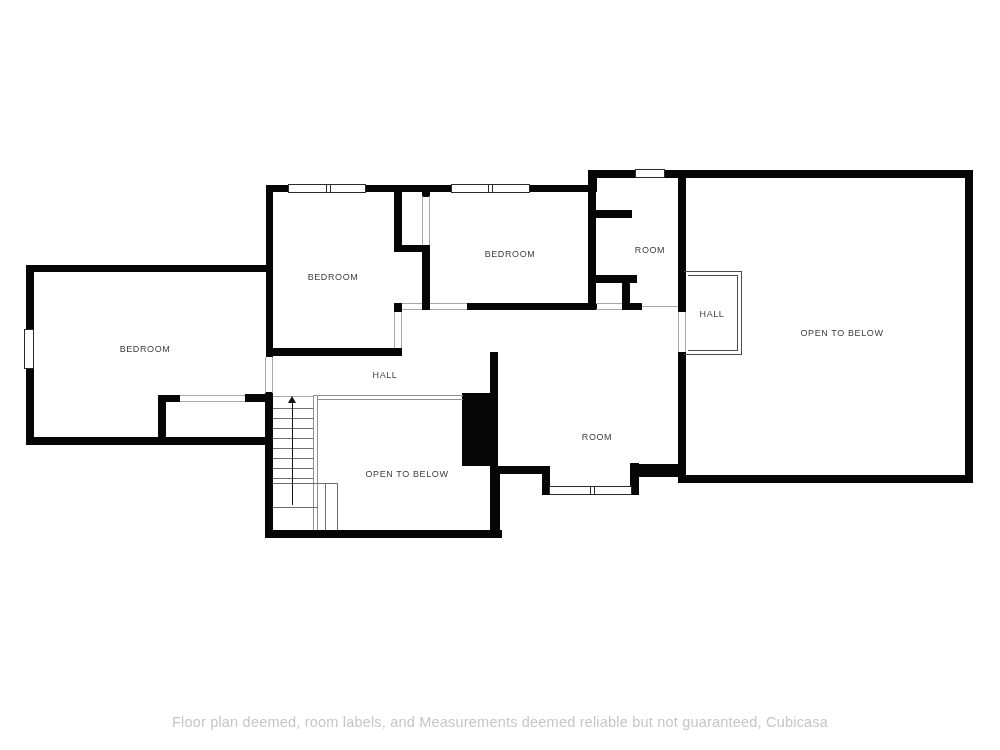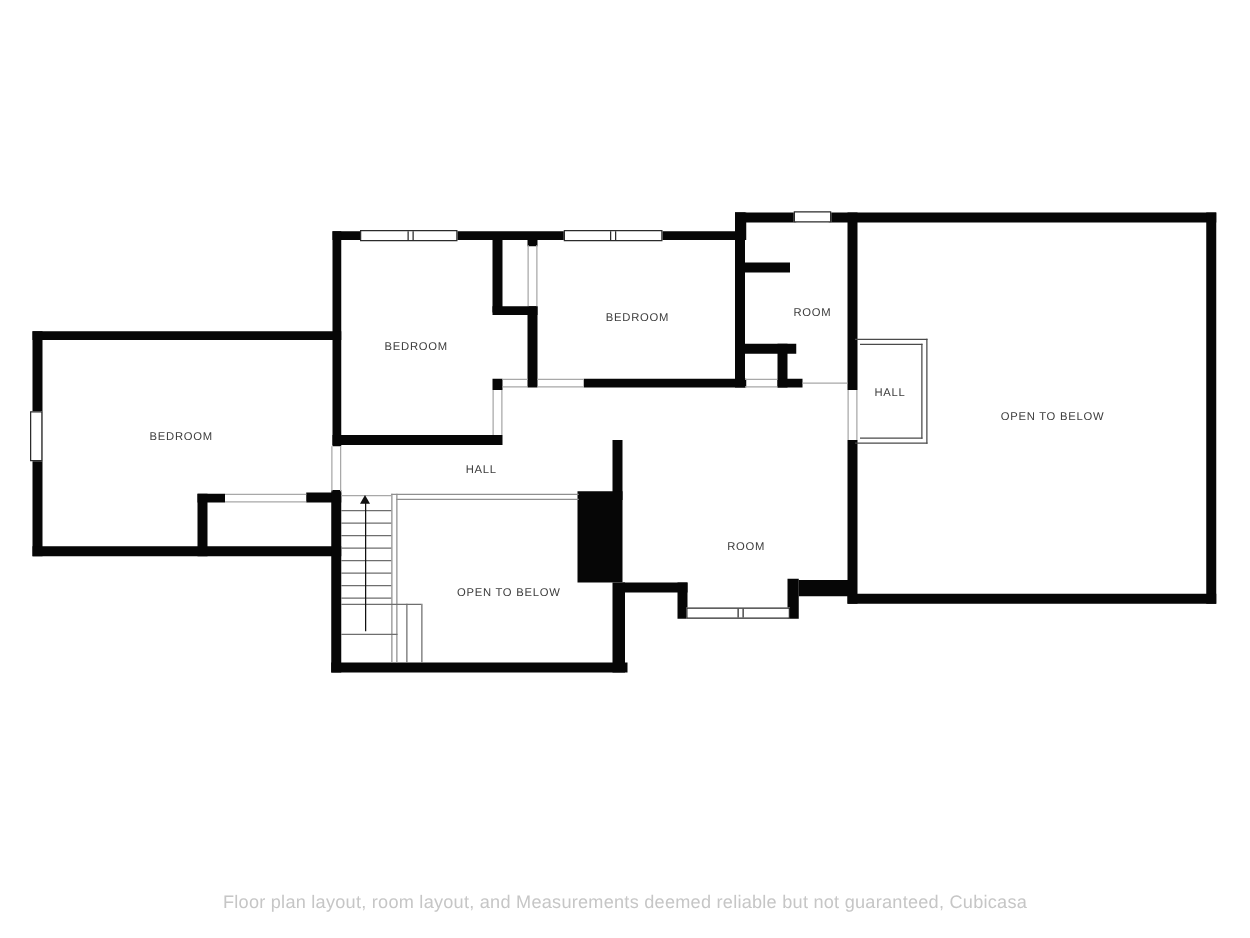--- a/index.html
+++ b/index.html
@@ -124,14 +124,14 @@
       <div class="room-label" style="left: 145px; top: 349px; color: rgb(60, 60, 60);">BEDROOM</div>
       <div class="room-label" style="left: 333px; top: 277px; color: rgb(60, 60, 60);">BEDROOM</div>
       <div class="room-label" style="left: 510px; top: 254px; color: rgb(60, 60, 60);">BEDROOM</div>
       <div class="room-label" style="left: 650px; top: 250px; color: rgb(60, 60, 60);">ROOM</div>
       <div class="room-label" style="left: 712px; top: 314px; color: rgb(60, 60, 60);">HALL</div>
       <div class="room-label" style="left: 385px; top: 375px; color: rgb(60, 60, 60);">HALL</div>
       <div class="room-label" style="left: 597px; top: 397px; color: rgb(60, 60, 60); margin-top: 40px;">ROOM</div>
       <div class="room-label" style="left: 842px; top: 333px; color: rgb(60, 60, 60);">OPEN TO BELOW</div>
       <div class="room-label" style="left: 407px; top: 474px; color: rgb(60, 60, 60);">OPEN TO BELOW</div>
     </div>
-  <div id="footer" style="color: rgb(198, 198, 198);">Floor plan layout, room layout, and Measurements deemed reliable but not guaranteed, Cubicasa</div>
+  <div id="footer" style="color: rgb(198, 198, 198);">Floor plan deemed, room labels, and Measurements deemed reliable but not guaranteed, Cubicasa</div>
 </div>
 
 </body></html>

